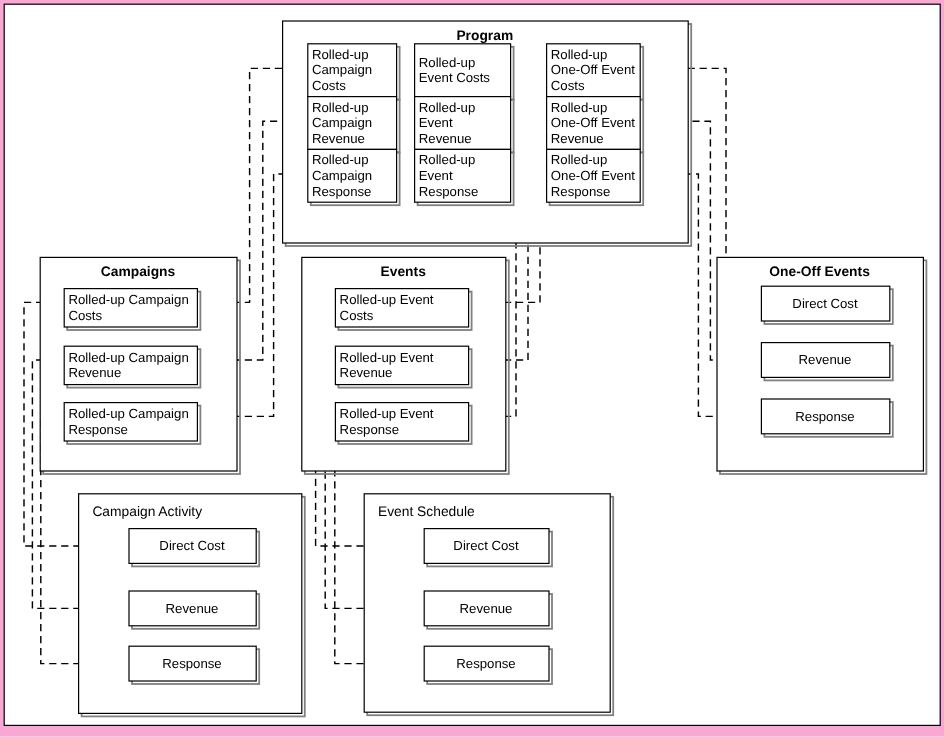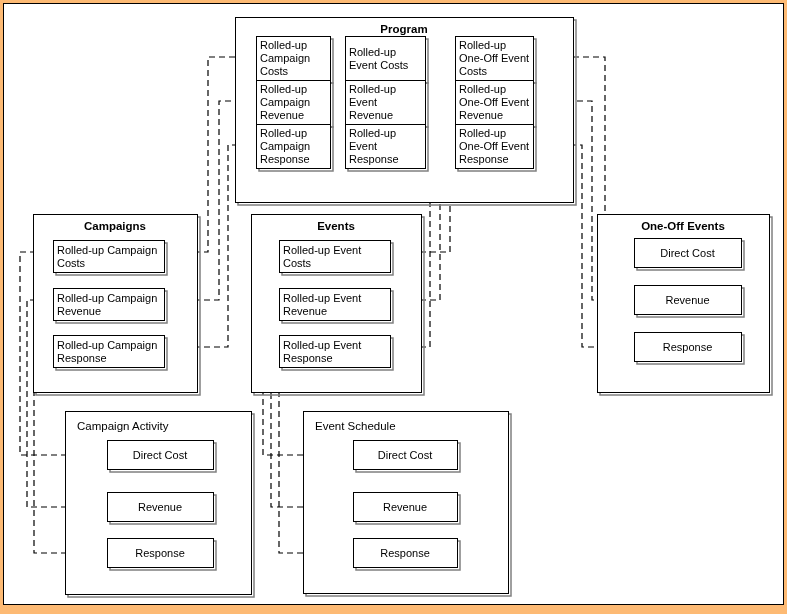--- a/index.html
+++ b/index.html
@@ -1,17 +1,17 @@
 <!DOCTYPE html>
 <html><head>
 <meta charset="utf-8">
 <style>
   html,body{margin:0;padding:0;background:#ffffff;}
   body{font-family:"Liberation Sans", sans-serif;}
-  #stage{position:relative;width:787px;height:614px;background:#fdba74;overflow:hidden;}
+  #stage{position:relative;width:787px;height:614px;background:#f9a8d4;overflow:hidden;}
   svg{display:block;}
   .lbl{font-family:"Liberation Sans", sans-serif;font-size:11px;fill:#000;}
   .ttl{font-family:"Liberation Sans", sans-serif;font-size:11.5px;font-weight:bold;fill:#000;}
   .ttl-plain{font-family:"Liberation Sans", sans-serif;font-size:11.5px;fill:#000;}
 </style>
 </head>
 <body>
 
 <div id="stage">
 <svg width="787" height="614" viewBox="0 0 787 614">

